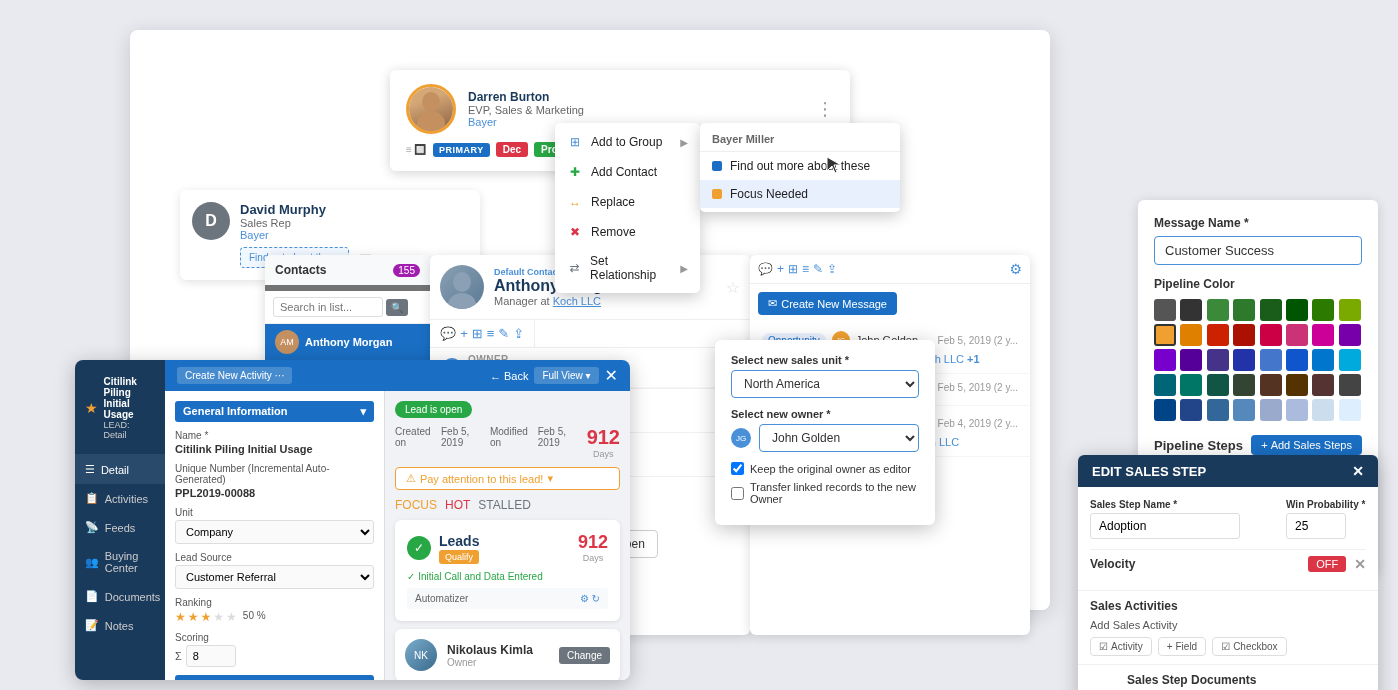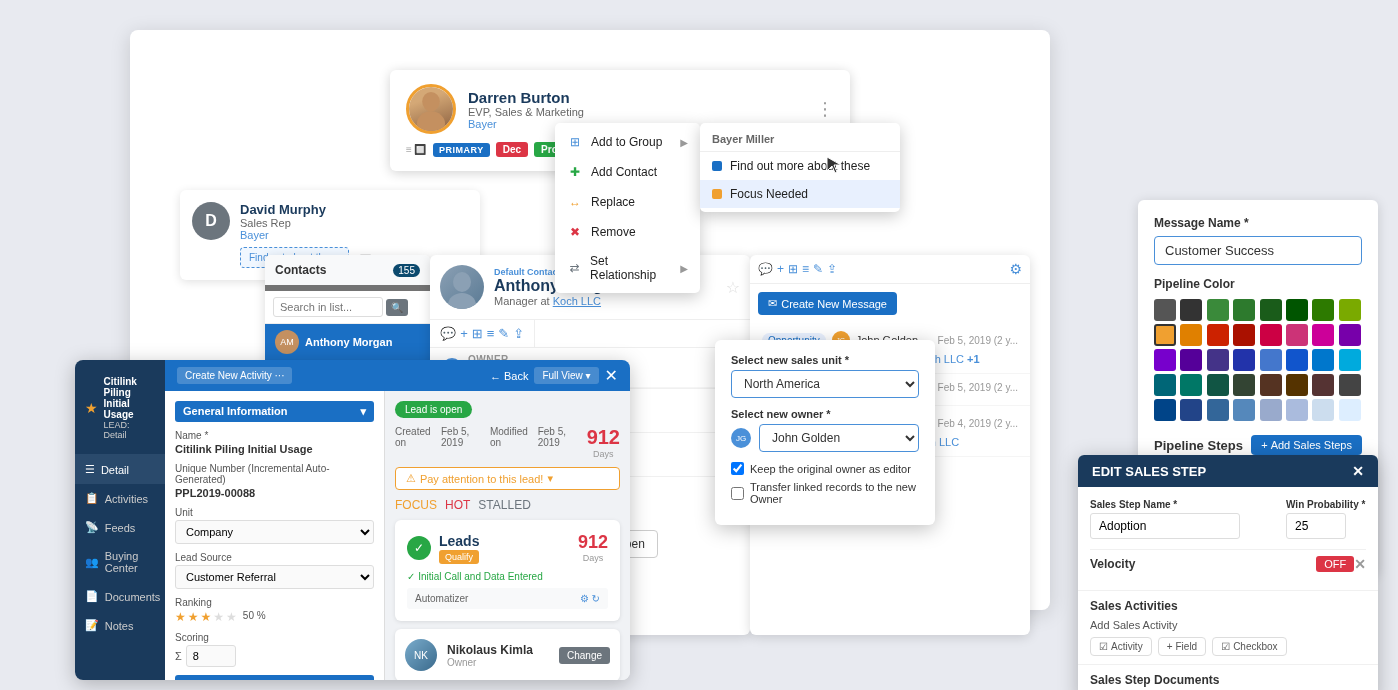--- a/index.html
+++ b/index.html
@@ -57,21 +57,21 @@
     .avatar-img {
       width: 100%;
       height: 100%;
       background: linear-gradient(160deg, #d4a876 30%, #8b6040 100%);
       display: flex;
       align-items: flex-end;
       justify-content: center;
     }
     .contact-info { flex: 1; }
     .contact-name {
-      font-size: 15px;
+      font-size: 12px;
       font-weight: 700;
       color: #1a3a5c;
     }
     .contact-title {
       font-size: 11px;
       color: #666;
     }
     .contact-company {
       font-size: 11px;
       color: #4a90d9;
@@ -223,21 +223,21 @@
     .contacts-header {
       display: flex;
       justify-content: space-between;
       align-items: center;
       padding: 8px 10px;
       background: #f8f9fa;
       border-bottom: 6px solid #737373;
     }
     .contacts-title { font-weight: 700; font-size: 12px; color: #333; }
     .contacts-count {
-      background: #0c4a6e;
+      background: #a21caf;
       color: #fff;
       font-size: 10px;
       padding: 1px 5px;
       border-radius: 10px;
     }
     .contacts-search {
       display: flex;
       align-items: center;
       padding: 6px 8px;
       border-bottom: 1px solid #eee;
@@ -700,20 +700,21 @@
     .activity-tag-icon { font-size: 10px; }
     .step-documents-section {
       padding: 8px 12px;
       border-top: 1px solid #f0f0f0;
     }
     .step-doc-title {
       font-size: 12px;
       font-weight: 700;
       color: #333;
       margin-bottom: 6px;
+      margin-left: 37px;
     }
 
     
     .lead-panel {
       position: absolute;
       top: 360px;
       left: 75px;
       width: 555px;
       height: 320px;
       background: #f0f2f5;
@@ -1277,21 +1278,21 @@
         <div class="step-field-label">Sales Step Name *</div>
         <input class="step-input" type="text" value="Adoption" style="">
       </div>
       <div style="min-width:80px;margin-left:36px;">
         <div class="step-field-label">Win Probability *</div>
         <input class="step-prob-input" type="number" value="25" style="">
       </div>
     </div>
     <div class="velocity-row">
       <span>Velocity</span>
-      <div style="display:flex;gap:0;">
+      <div style="display:flex;gap:8px;">
         <button class="velocity-toggle">OFF</button>
         <span style="font-size:14px;cursor:pointer;color:#999;">✕</span>
       </div>
     </div>
   </div>
   <div class="sales-activities-section">
     <div class="sales-activities-title">Sales Activities</div>
     <div class="add-activity-label">Add Sales Activity</div>
     <div class="activity-tags">
       <div class="activity-tag">

